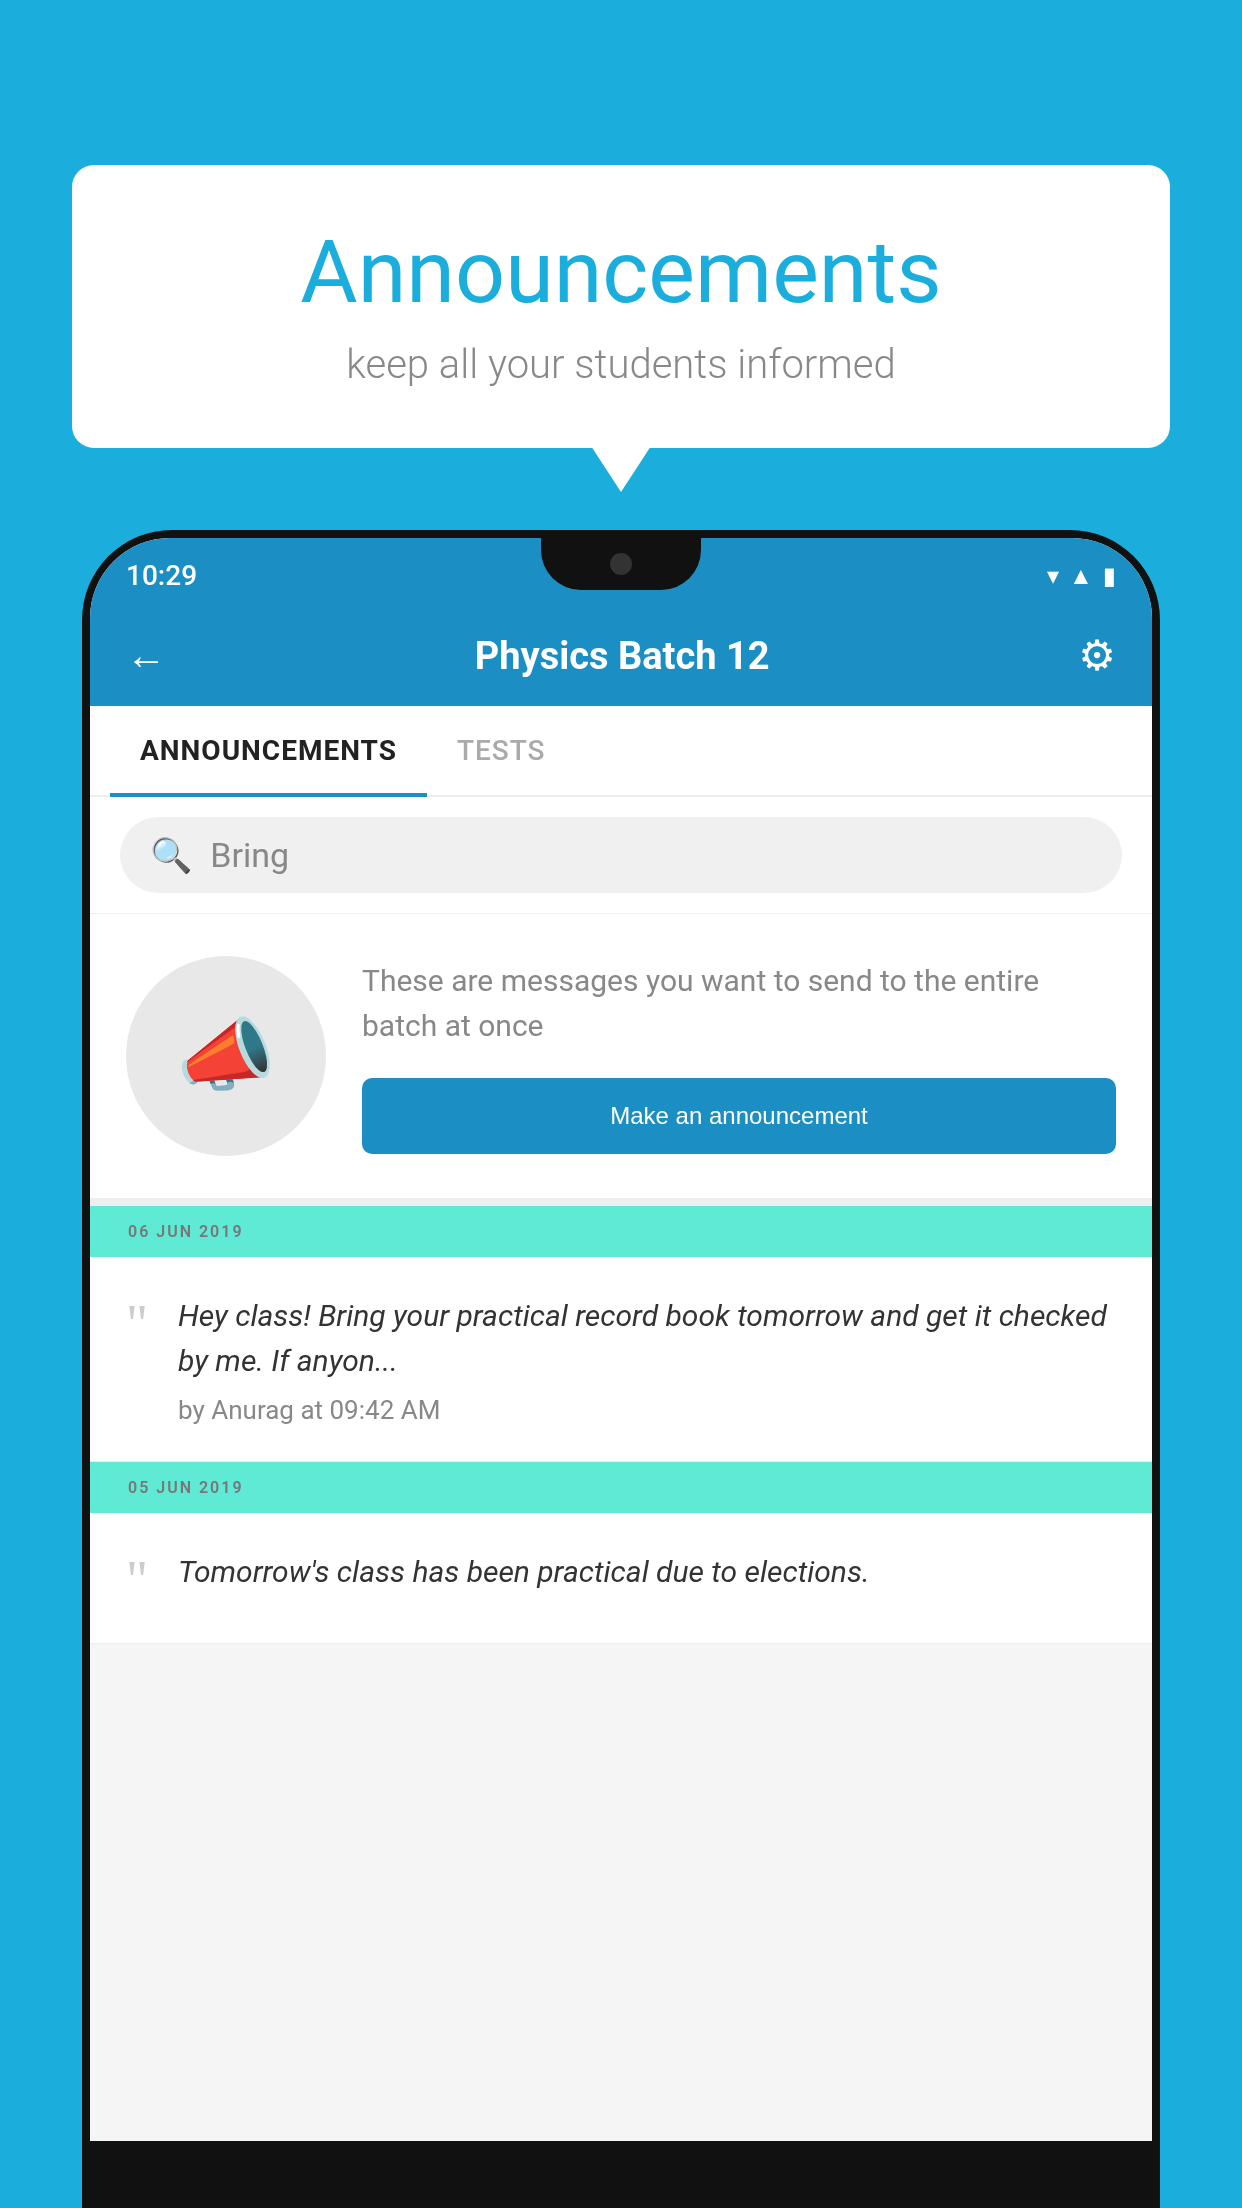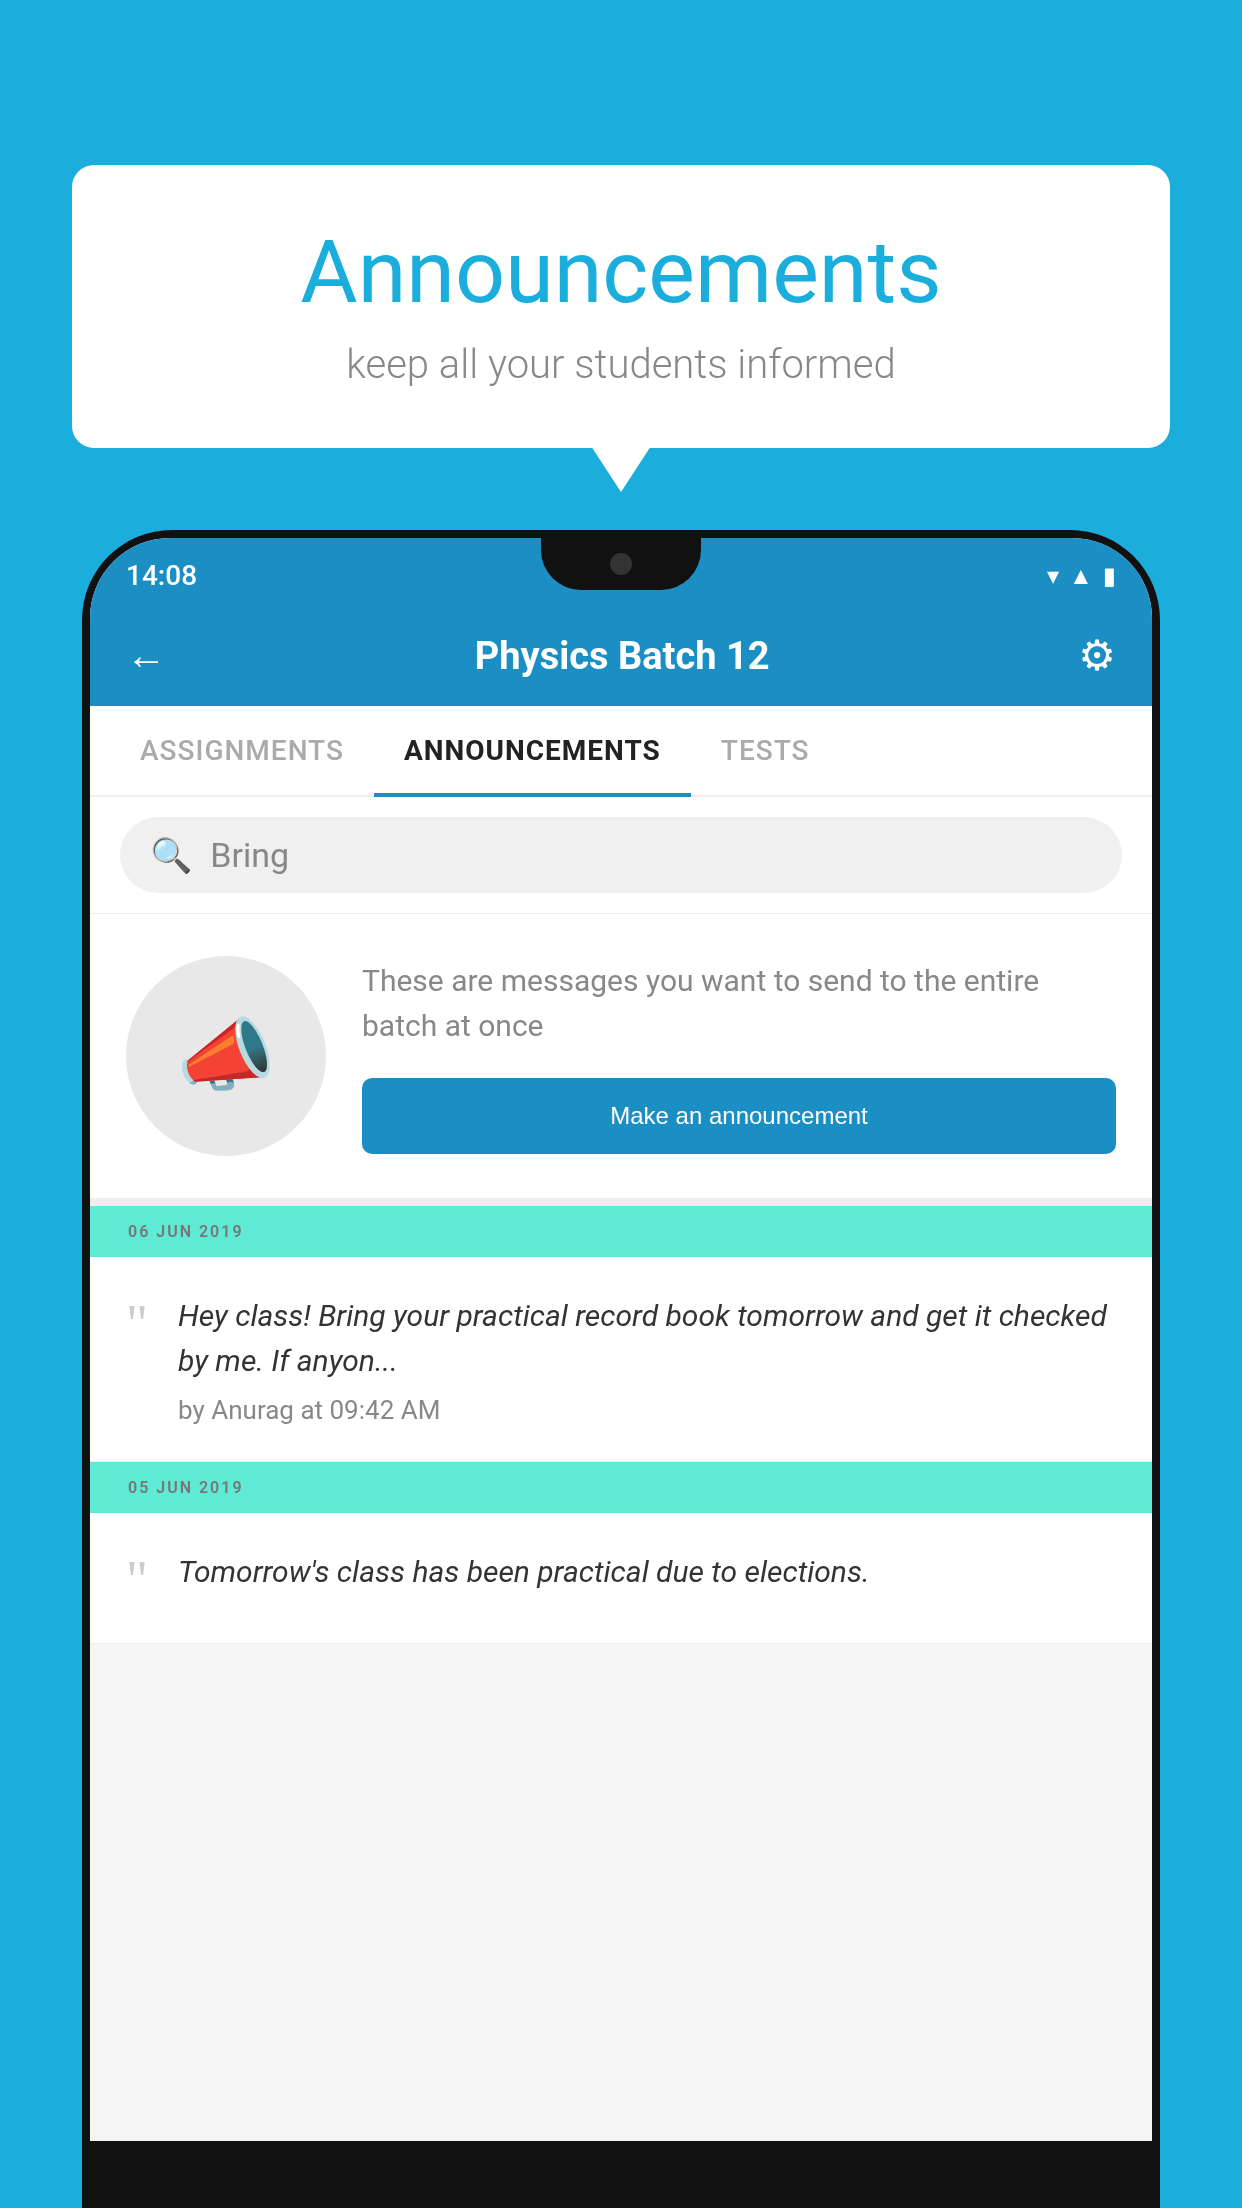--- a/index.html
+++ b/index.html
@@ -334,41 +334,40 @@
   <div class="speech-bubble">
     <div class="speech-bubble-title">Announcements</div>
     <div class="speech-bubble-subtitle">keep all your students informed</div>
   </div>
 </div>
 
 <div class="phone-frame">
   <div class="phone-inner">
 
     <div class="phone-status-bar">
-      <span class="status-time">14:08</span>
+      <span class="status-time">10:29</span>
       <div class="phone-notch">
         <div class="camera-dot"></div>
       </div>
       <div class="status-icons">
         <span class="status-icon">▾</span>
         <span class="status-icon">▲</span>
         <span class="status-icon">▮</span>
       </div>
     </div>
 
     <div class="app-header">
       <span class="header-back">←</span>
       <div class="header-title-block">
         <div class="header-title">Physics Batch 12</div>
       </div>
       <span class="header-gear">⚙</span>
     </div>
 
     <div class="tabs-bar">
-      <div class="tab-item">ASSIGNMENTS</div>
       <div class="tab-item active">ANNOUNCEMENTS</div>
       <div class="tab-item">TESTS</div>
     </div>
 
     <div class="phone-screen">
 
       <div class="search-bar-container">
         <div class="search-bar">
           <span class="search-icon">🔍</span>
           <span class="search-placeholder">Bring</span>

